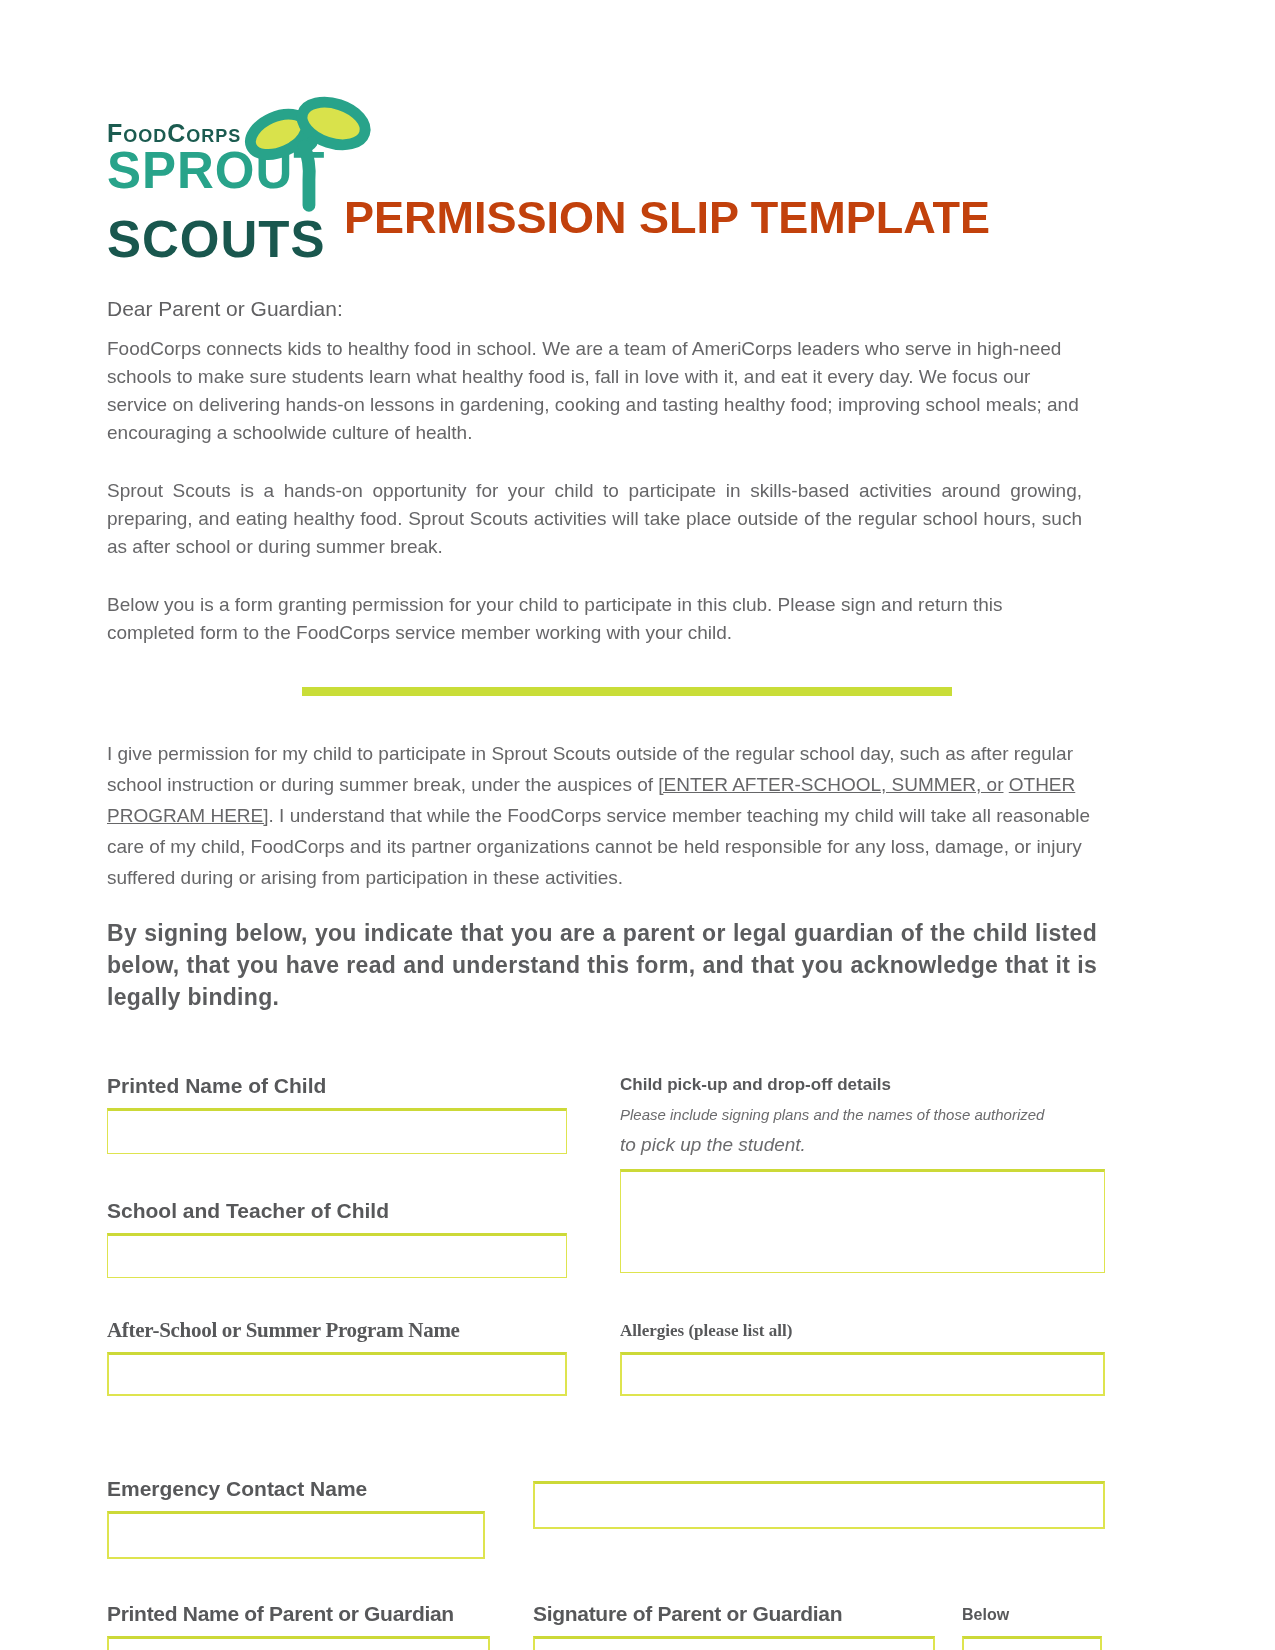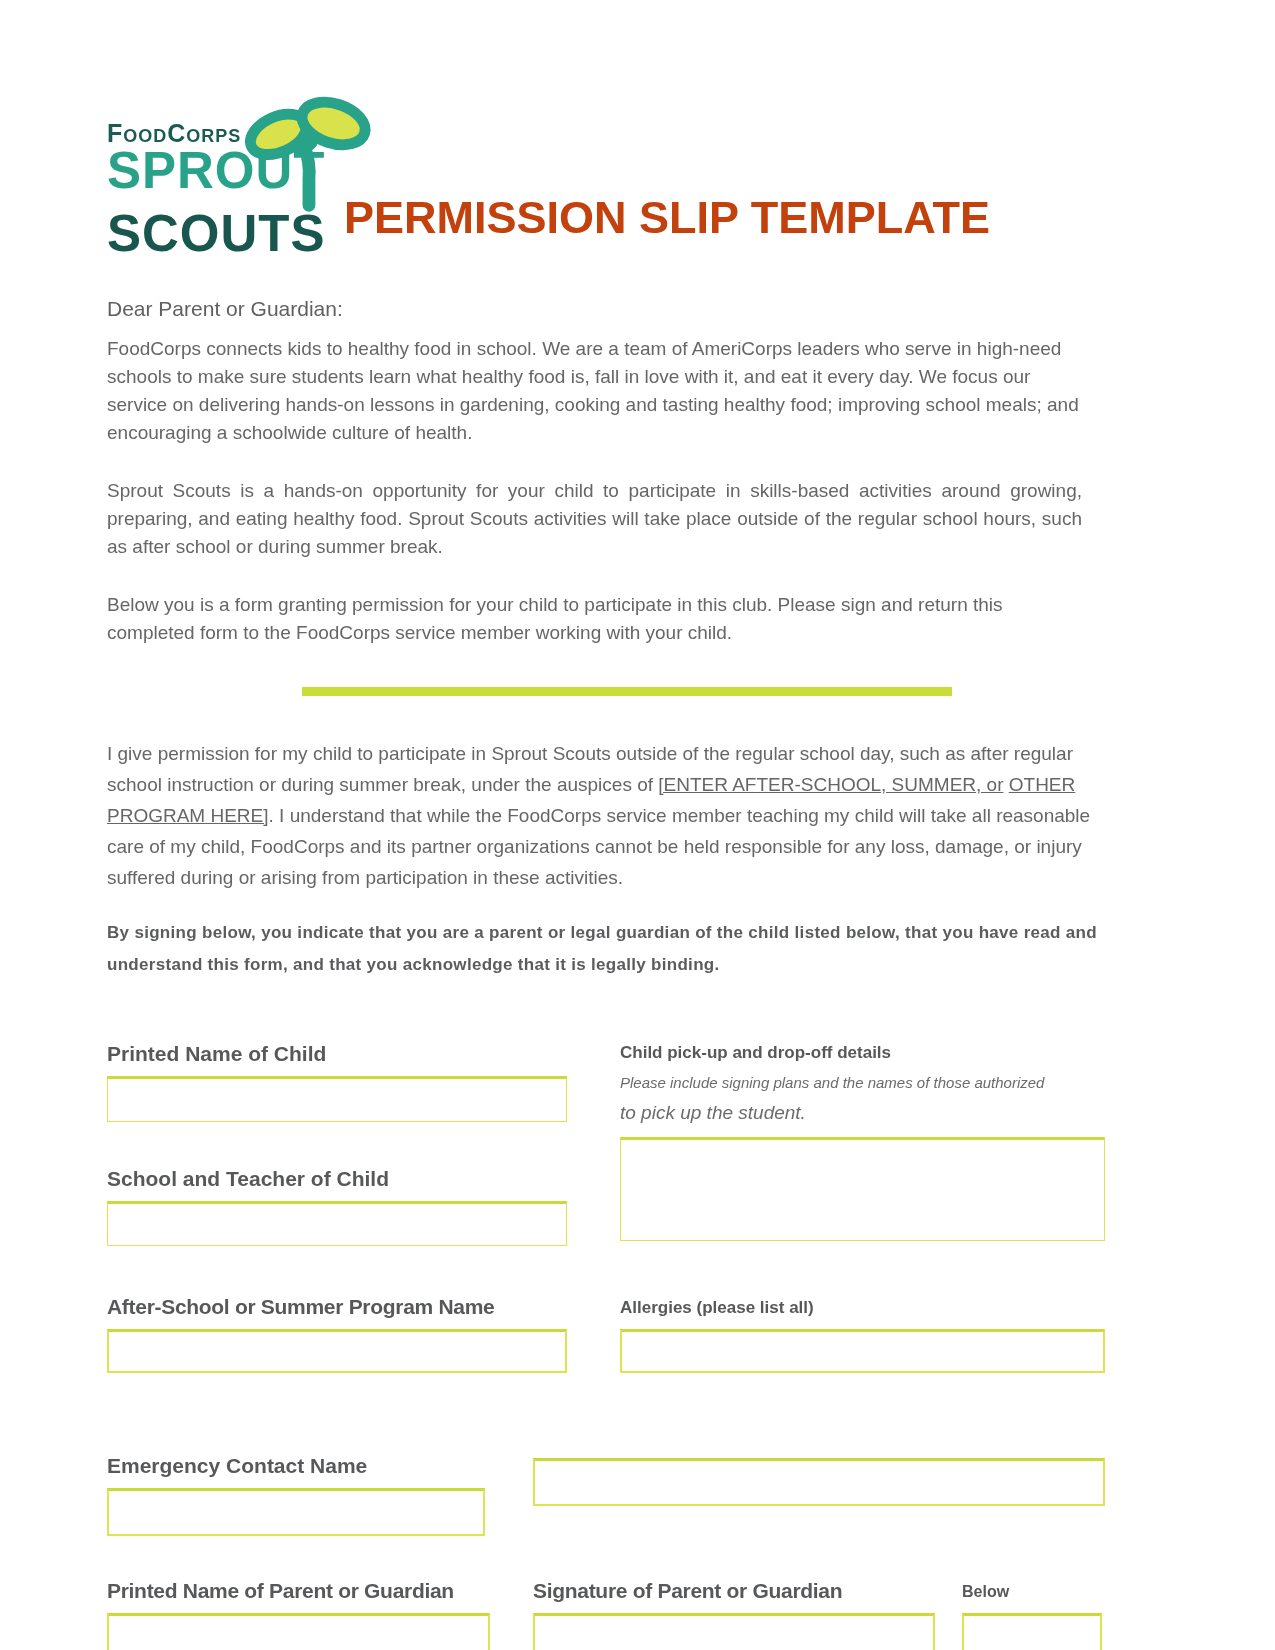--- a/index.html
+++ b/index.html
@@ -16,40 +16,40 @@
   .logo-foodcorps {
     position:absolute; left:0; top:24px;
     font-size:25px; font-weight:bold; color:#1b5b50;
     font-variant:small-caps; letter-spacing:1px;
   }
   .logo-sprout {
     position:absolute; left:0; top:46px;
     font-size:51px; font-weight:bold; color:#28a38a; letter-spacing:1px;
   }
   .logo-scouts {
-    position:absolute; left:0; top:109px;
+    position:absolute; left:0; top:115px;
     font-size:51px; font-weight:bold; color:#19574e; letter-spacing:1px;
   }
   .sprout-icon { position:absolute; left:130px; top:-8px; width:138px; height:138px; }
   .page-title {
     position:absolute; left:237px; top:97px;
     font-size:45px; font-weight:bold; color:#c2410c; white-space:nowrap;
     letter-spacing:0;
   }
 
   
   .salutation { margin-top:42px; font-size:21px; color:#606062; }
   .para { margin-top:14px; width:975px; font-size:19px; line-height:28px; color:#666668; }
   .para.gap { margin-top:30px; }
   .para.justify { text-align:justify; }
   .divider { margin:40px 0 0 195px; width:650px; height:9px; background:#c9dd38; }
   .perm-para { margin-top:42px; width:985px; font-size:19px; line-height:31px; color:#666668; }
   .perm-para .u { text-decoration:underline; }
   .ack-para {
-    margin-top:24px; width:990px; font-size:17px; line-height:32px;
+    margin-top:24px; width:990px; font-size:23px; line-height:32px;
     font-weight:bold; color:#5b5c5e; text-align:justify; letter-spacing:0.3px;
   }
 
   
   .form-area { margin-top:60px; }
   .frow { display:flex; }
   .colL { width:460px; margin-right:53px; }
   .colR { width:485px; }
   .flabel { font-size:21px; font-weight:bold; color:#57585a; line-height:26px; }
   .flabel.small { font-size:17px; line-height:24px; }
@@ -58,21 +58,21 @@
   .fnote2 { margin-top:4px; font-size:19px; line-height:28px; font-style:italic; color:#6b6b6d; }
   .fbox {
     margin-top:9px; background:#ffffff;
     border:1px solid #dee44f; border-top:3px solid #ccd938;
   }
   .fbox.thick { border-width:2px; border-top-width:3px; }
   .h46 { height:46px; } .h45 { height:45px; } .h44 { height:44px; }
   .h48 { height:48px; } .h104 { height:104px; margin-top:10px; }
   .spacer44 { height:44px; }
   .labelrow-bottom { display:flex; align-items:flex-end; height:30px; }
-  .rowB { margin-top:44px; }
+  .rowB { margin-top:35px;font-family:Liberation Serif, serif; }
   .rowC { margin-top:76px; }
   .rowD { margin-top:38px; }
   .colC1 { width:378px; margin-right:48px; }
   .colC2 { width:572px; }
   .colD1 { width:383px; margin-right:43px; }
   .colD2 { width:402px; margin-right:27px; }
   .colD3 { width:140px; }
 </style>
 </head>
 <body>

